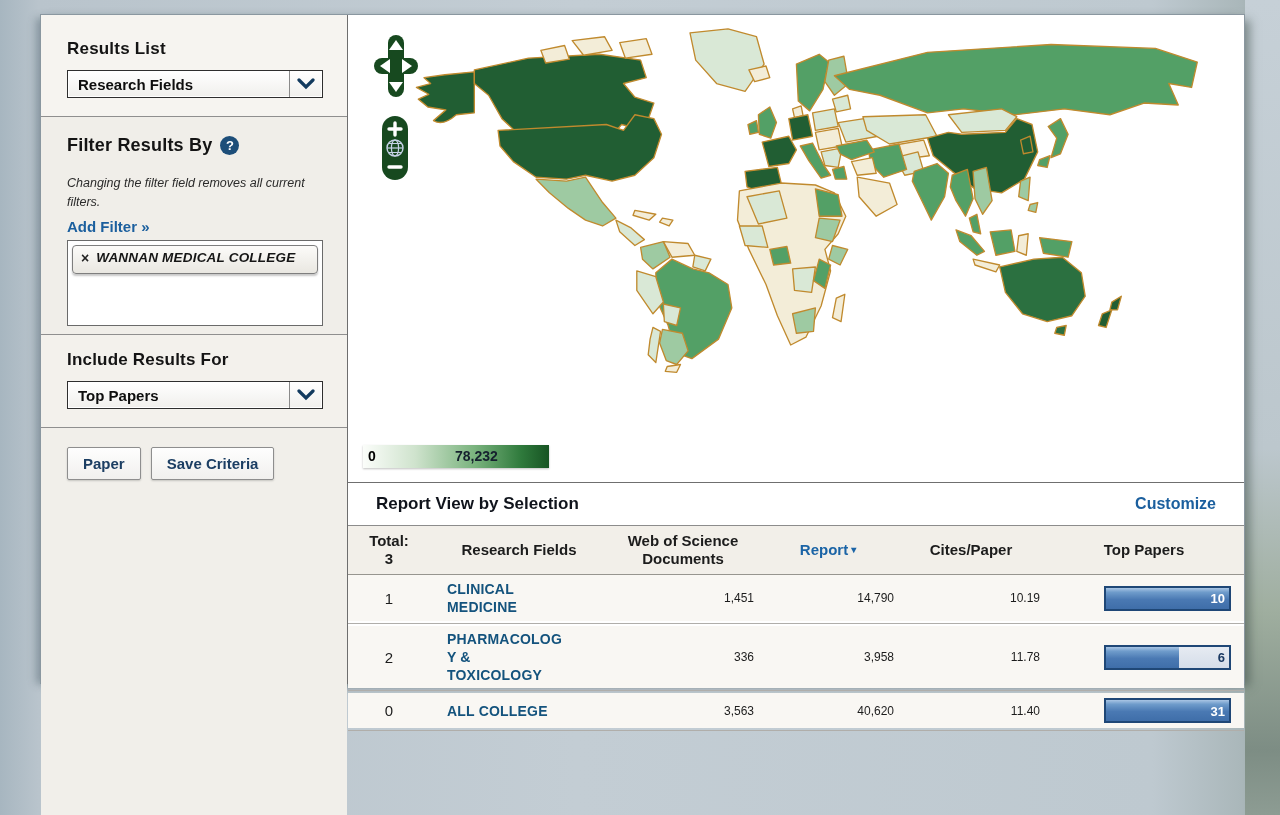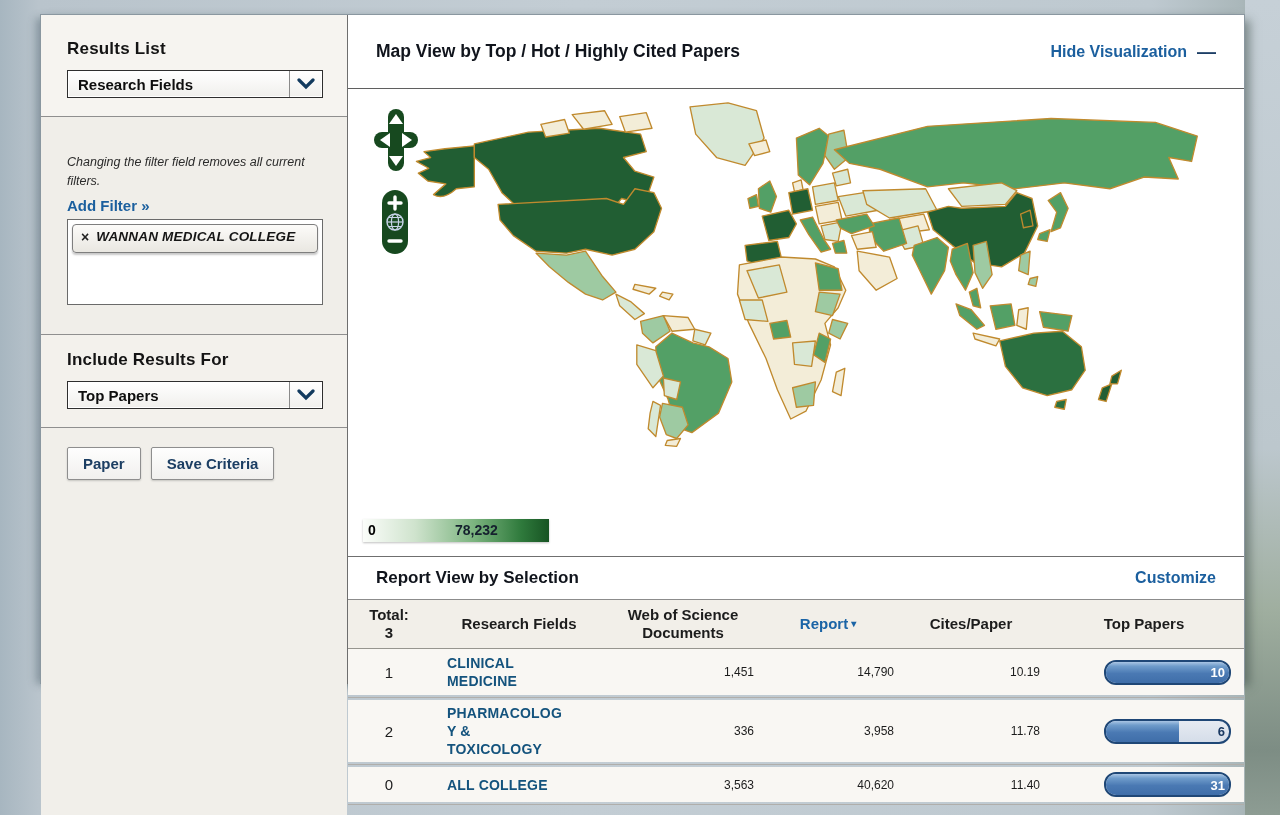--- a/index.html
+++ b/index.html
@@ -70,21 +70,21 @@
   .sort-tri{ font-size:10px; vertical-align:2px; margin-left:3px; }
   .th-wrap{ display:inline-block; max-width:120px; }
   .rowline{ height:1px; background:#b0aeaa; margin:2px 0; }
   .trow{ background:#f9f7f3; }
   .trow .c-total{ text-align:center; font-size:15px; color:#1c1c1c; }
   .c-field{ padding-left:17px; }
   .c-field span{ font-size:14px; font-weight:bold; color:#14537d; white-space:pre-line; line-height:1.18;
     letter-spacing:.2px; cursor:pointer; }
   .c-num{ text-align:right; padding-right:4px; font-size:12px; color:#1c1c1c; }
   .c-bar{ justify-self:end; margin-right:13px; }
-  .bar{ position:relative; width:127px; height:25px; border:2px solid #1f4776; border-radius:12px;
+  .bar{ position:relative; width:127px; height:25px; border:2px solid #1f4776; border-radius:0;
     background:linear-gradient(180deg,#e6ebf2,#d5dde9); overflow:hidden; }
   .bar-fill{ position:absolute; left:0; top:0; bottom:0;
     background:linear-gradient(180deg,#a9c5e4 0%,#6f9ccb 20%,#4a79b3 55%,#3f6ea9 100%); }
   .bar-value{ position:absolute; right:4px; top:50%; transform:translateY(-50%);
     font-size:13px; font-weight:bold; }
   .r1{ padding:5px 0; } .r2{ padding:4px 0; } .r3{ padding:5px 0; }
   .mp{ stroke:var(--map-border); stroke-width:1.4; stroke-linejoin:round; }
   .f-dk{ fill:var(--map-dark);} .f-dk2{ fill:var(--map-dark2);} .f-md{ fill:var(--map-mid);}
   .f-lt{ fill:var(--map-light);} .f-pl{ fill:var(--map-pale);} .f-cr{ fill:var(--map-none);}
 </style>
@@ -103,20 +103,24 @@
         <span class="val">Research Fields</span>
         <span class="chev">
           <svg width="18" height="12" viewBox="0 0 18 12">
               <path d="M2,2 L9,9 L16,2" fill="none" stroke="#123a5e" stroke-width="3.2" stroke-linecap="round"></path>
             </svg>
         </span>
       </div>
     </div>
 
     <div class="sec sec2">
+      <div class="hrow">
+        <span class="side-h" style="font-size:18px">Filter Results By</span>
+        <span class="help-badge">?</span>
+      </div>
       <div class="note">Changing the filter field removes all current filters.</div>
       <a class="addlink" href="#">Add Filter »</a>
       <div class="filterbox">
         <div class="chip">
           <span class="x">×</span>
           <span class="lbl">WANNAN MEDICAL COLLEGE</span>
         </div>
       </div>
     </div>
 
@@ -135,27 +139,20 @@
     <div class="sec sec4">
       <div class="btnrow">
         <button class="btn">Paper</button>
         <button class="btn">Save Criteria</button>
       </div>
     </div>
   </div>
 
   <div id="main">
 
-    <div class="panel-head">
-      <span class="panel-title">Map View by Top / Hot / Highly Cited Papers</span>
-      <span class="blue-link">
-        <span>Hide Visualization</span>
-        <span class="dash">—</span>
-      </span>
-    </div>
 
     <div id="map-body">
 
       <svg id="pan-ctl" width="44" height="62" viewBox="0 0 44 62">
         <rect x="14" y="0" width="16" height="62" rx="8" fill="#17491f"></rect>
         <rect x="0" y="23" width="44" height="16" rx="8" fill="#17491f"></rect>
         <polygon points="22,5 15,15 29,15" fill="#fff"></polygon>
         <polygon points="22,57 15,47 29,47" fill="#fff"></polygon>
         <polygon points="6,31 16,24 16,38" fill="#fff"></polygon>
         <polygon points="38,31 28,24 28,38" fill="#fff"></polygon>

